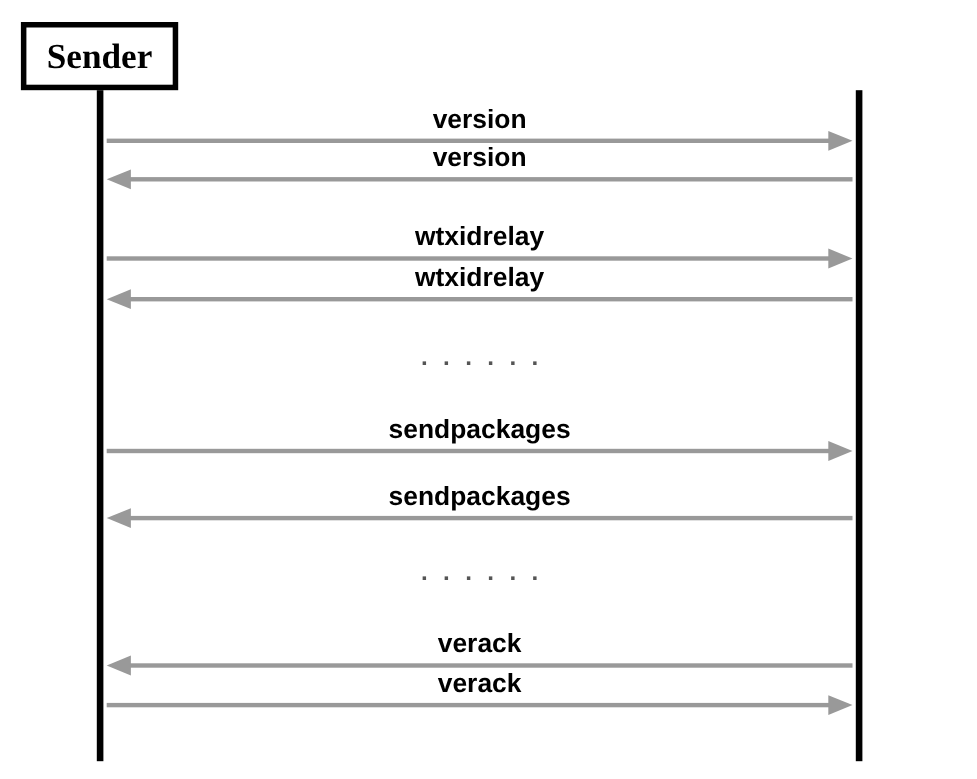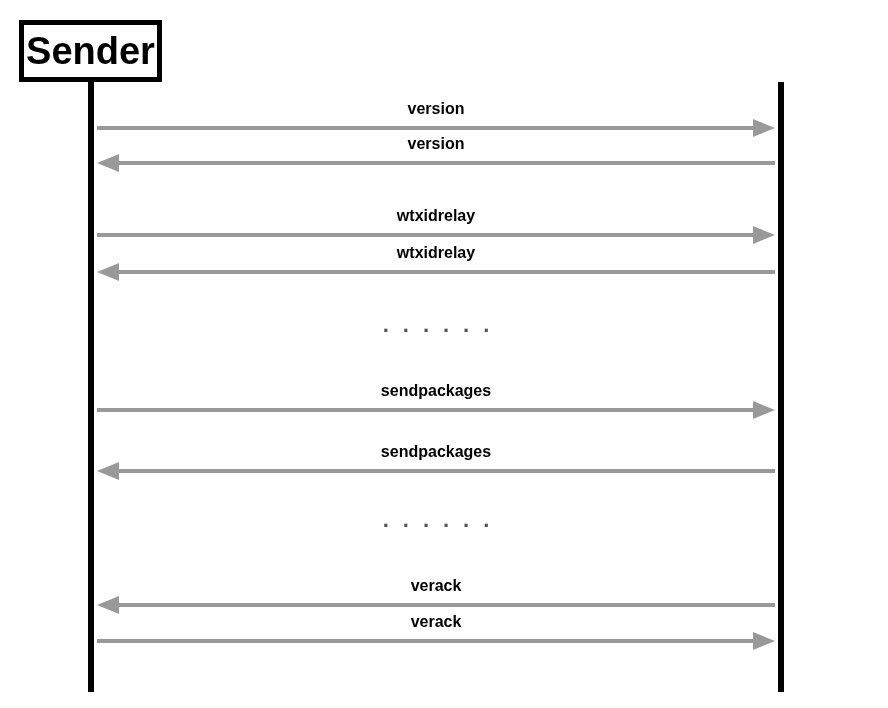--- a/index.html
+++ b/index.html
@@ -4,30 +4,30 @@
 <style>
   html,body{margin:0;padding:0;background:#ffffff;}
   .stage{
     position:relative;width:888px;height:708px;background:#ffffff;
     font-family:"Liberation Sans", sans-serif;overflow:hidden;
   }
   .actor{
     position:absolute;top:20px;height:62px;box-sizing:border-box;
     border:5px solid #000;background:#fff;color:#000;
     display:flex;align-items:center;justify-content:center;
-    font-weight:bold;font-size:38px;
+    font-weight:bold;font-size:32px;font-family:Liberation Serif, serif;
   }
   .actor.sender{left:19px;width:143px;}
   .actor.receiver{left:695px;width:167px;}
   .lifeline{position:absolute;top:82px;height:610px;width:6px;background:#000;}
   .lifeline.sender{left:88px;}
   .lifeline.receiver{left:778px;}
   .msg-label{
     position:absolute;left:97px;width:678px;text-align:center;
-    font-weight:bold;font-size:16px;line-height:28px;color:#000;
+    font-weight:bold;font-size:24px;line-height:28px;color:#000;
   }
   .arrow{position:absolute;left:97px;width:678px;height:18px;}
   .shaft{position:absolute;top:7px;height:4px;background:#999999;}
   .arrow.right .shaft{left:0;right:18px;}
   .arrow.left  .shaft{left:18px;right:0;}
   .head{position:absolute;top:0;width:0;height:0;}
   .arrow.right .head{
     right:0;border-top:9px solid transparent;border-bottom:9px solid transparent;
     border-left:22px solid #999999;
   }

